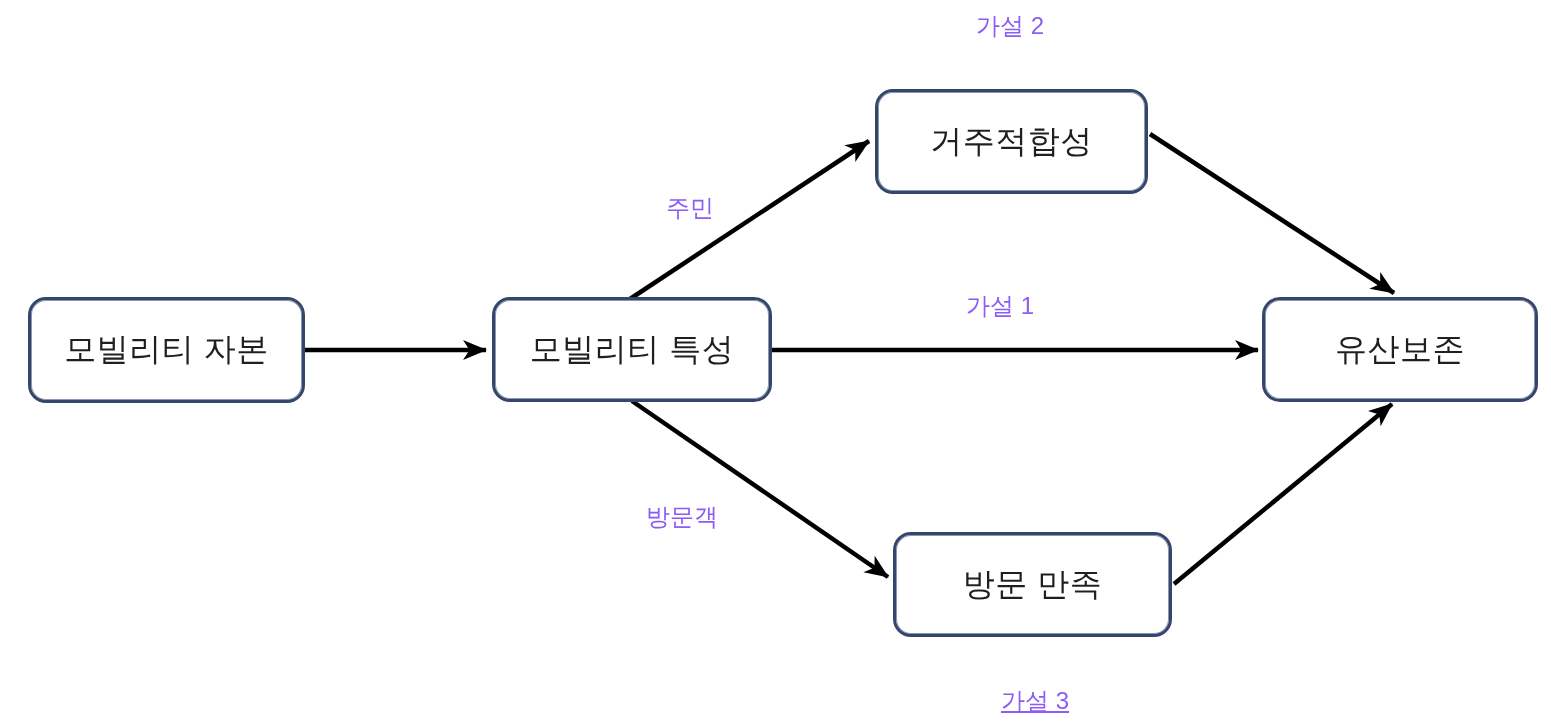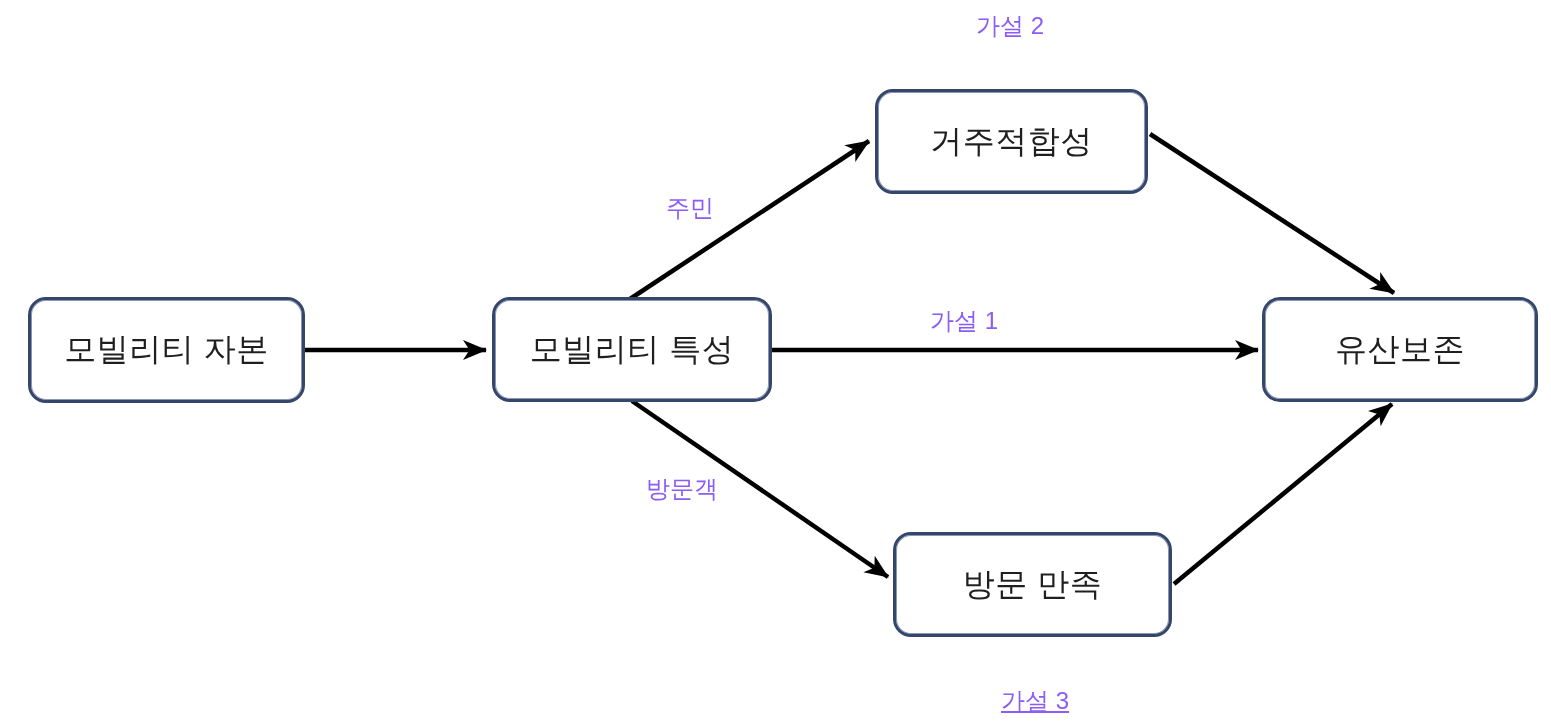--- a/index.html
+++ b/index.html
@@ -45,24 +45,24 @@
 
   .edge-label {
     position: absolute;
     transform: translate(-50%, -50%);
     font-size: 24px;
     color: #8b5cf6;
     white-space: nowrap;
     z-index: 3;
   }
   .label-hypothesis2 { left: 1010px; top: 26px; }
-  .label-hypothesis1 { left: 964px; top: 306px; margin-top: 15px; }
+  .label-hypothesis1 { left: 1000px; top: 306px; }
   .label-hypothesis3 { left: 1035px; top: 701px; text-decoration: underline; }
   .label-residents   { left: 690px;  top: 208px; }
-  .label-visitors    { left: 682px;  top: 489px; }
+  .label-visitors    { left: 682px;  top: 517px; }
 </style>
 </head>
 <body>
 
 <div class="canvas">
 
   <svg class="arrow-layer" viewBox="0 0 1551 727" xmlns="http://www.w3.org/2000/svg">
     <defs>
       <marker id="stealth" markerUnits="userSpaceOnUse" markerWidth="26" markerHeight="22" refX="23" refY="11" orient="auto">
         <path d="M0,1 L24,11 L0,21 L6.5,11 Z" fill="#000000"></path>

